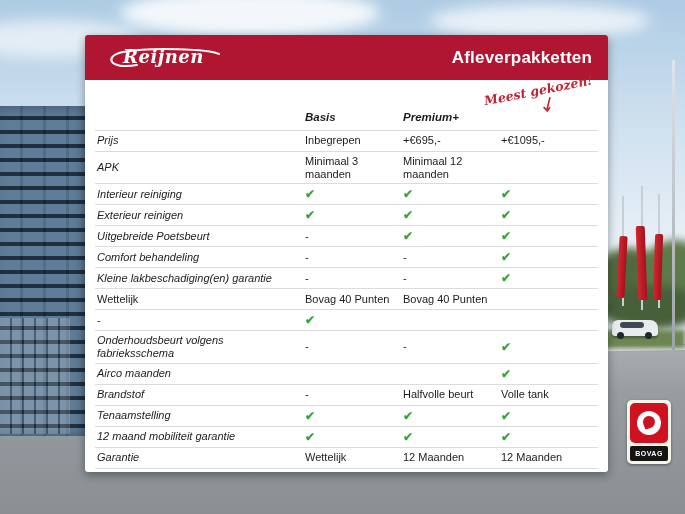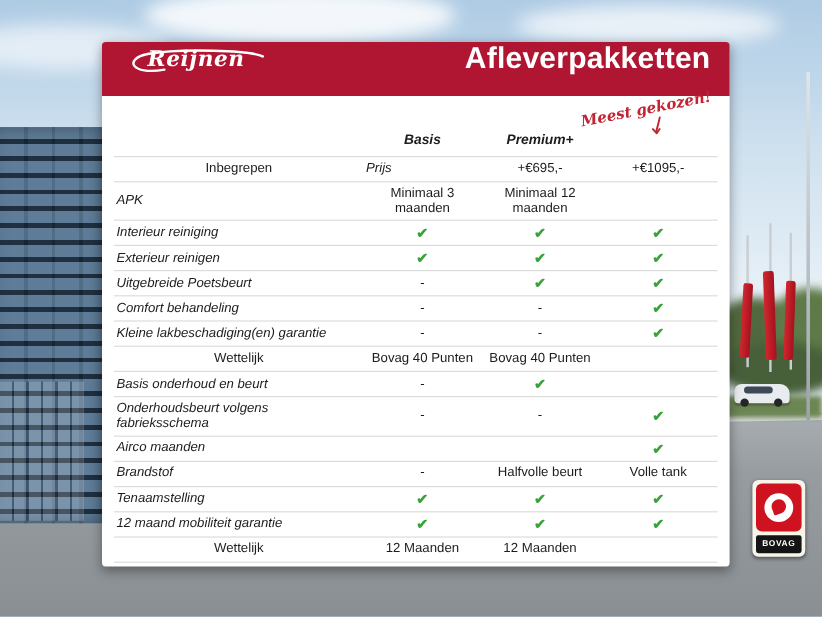--- a/index.html
+++ b/index.html
@@ -50,38 +50,38 @@
     border-radius:5px;padding:3px;box-sizing:border-box;box-shadow:0 1px 3px rgba(0,0,0,.4);}
   .bovag-top{position:relative;width:38px;height:40px;background:#cf1220;border-radius:5px;}
   .bovag-circle{position:absolute;left:7px;top:8px;width:24px;height:24px;background:#fff;border-radius:50%;}
   .bovag-mark{position:absolute;left:6px;top:5px;width:12px;height:12px;background:#cf1220;border-radius:50% 50% 50% 10%;transform:rotate(-20deg);}
   .bovag-band{width:38px;height:15px;margin-top:3px;background:#141414;color:#fff;
     font-size:7px;font-weight:bold;letter-spacing:.5px;display:flex;align-items:center;justify-content:center;border-radius:2px;}
   
   .card{position:absolute;left:85px;top:35px;width:523px;height:437px;background:#ffffff;
     border-radius:3px;box-shadow:0 3px 10px rgba(0,0,0,.38);}
   .card-header{height:45px;background:#b01531;border-radius:3px 3px 0 0;
-    display:flex;align-items:flex-start;justify-content:space-between;padding:0 16px;}
+    display:flex;align-items:center;justify-content:space-between;padding:0 16px;}
   .brand{position:relative;width:130px;height:32px;color:#fff;}
   .brand svg{position:absolute;left:0;top:2px;}
   .brand .brand-text{position:absolute;left:22px;top:4px;font-style:italic;font-weight:bold;
     font-size:18px;letter-spacing:.5px;font-family:"DejaVu Serif",serif;}
-  .title{color:#fff;font-weight:bold;font-size:25px;letter-spacing:.2px;}
+  .title{color:#fff;font-weight:bold;font-size:17px;letter-spacing:.2px;}
   .annotation{position:absolute;left:398px;top:46px;width:130px;transform:rotate(-11deg);
     color:#c22433;font-family:"DejaVu Serif",serif;font-style:italic;font-weight:bold;
     font-size:12.5px;}
   .annotation svg{position:absolute;left:52px;top:15px;}
   
   .table{position:absolute;left:10px;top:71px;width:503px;}
   .row{display:grid;grid-template-columns:208px 98px 98px 99px;align-items:center;
     border-bottom:1px solid #dcdcdc;min-height:20px;font-size:11px;line-height:1.2;color:#1c1c1c;}
   .thead{min-height:24px;font-weight:bold;font-style:italic;font-size:11.5px;}
   .cell{padding:2.5px 2px;}
   .cell.label{font-style:italic;text-align:left;padding-left:2px;padding-right:6px;}
-  .cell.val,.cell.colhead{text-align:center;}
+  .cell.val,.cell.colhead{text-align:left;}
   .check{color:#3aa23a;font-size:12px;font-weight:bold;}
 </style>
 </head>
 <body>
 
 <div class="scene">
   <div class="sky"></div>
   <div class="cloud c1"></div>
   <div class="cloud c2"></div>
   <div class="cloud c3"></div>
@@ -135,22 +135,22 @@
   </div>
 
   <div class="table">
     <div class="row thead">
       <div class="cell label"></div>
       <div class="cell colhead">Basis</div>
       <div class="cell colhead">Premium+</div>
     </div>
     <div id="tbody">
         <div class="row">
+          <div class="cell label">Prijs</div>
           <div class="cell val">Inbegrepen</div>
-          <div class="cell label">Prijs</div>
           <div class="cell val">+€695,-</div>
           <div class="cell val">+€1095,-</div>
         </div>
         <div class="row">
           <div class="cell label">APK</div>
           <div class="cell val">Minimaal 3 maanden</div>
           <div class="cell val">Minimaal 12 maanden</div>
         </div>
         <div class="row">
           <div class="cell label">Interieur reiniging</div>
@@ -181,21 +181,20 @@
           <div class="cell val">-</div>
           <div class="cell val">-</div>
           <div class="cell val check">✔</div>
         </div>
         <div class="row">
           <div class="cell val">Wettelijk</div>
           <div class="cell val">Bovag 40 Punten</div>
           <div class="cell val">Bovag 40 Punten</div>
         </div>
         <div class="row">
-          <div class="cell label">Basis onderhoud en beurt</div>
           <div class="cell val">-</div>
           <div class="cell val check">✔</div>
           <div class="cell val"></div>
         </div>
         <div class="row">
           <div class="cell label">Onderhoudsbeurt volgens fabrieksschema</div>
           <div class="cell val">-</div>
           <div class="cell val">-</div>
           <div class="cell val check">✔</div>
         </div>
@@ -217,19 +216,20 @@
           <div class="cell val check">✔</div>
           <div class="cell val check">✔</div>
         </div>
         <div class="row">
           <div class="cell label">12 maand mobiliteit garantie</div>
           <div class="cell val check">✔</div>
           <div class="cell val check">✔</div>
           <div class="cell val check">✔</div>
         </div>
         <div class="row">
+          <div class="cell label">Garantie</div>
           <div class="cell val">Wettelijk</div>
           <div class="cell val">12 Maanden</div>
           <div class="cell val">12 Maanden</div>
         </div>
       </div>
   </div>
 </div>
 
 </body></html>

